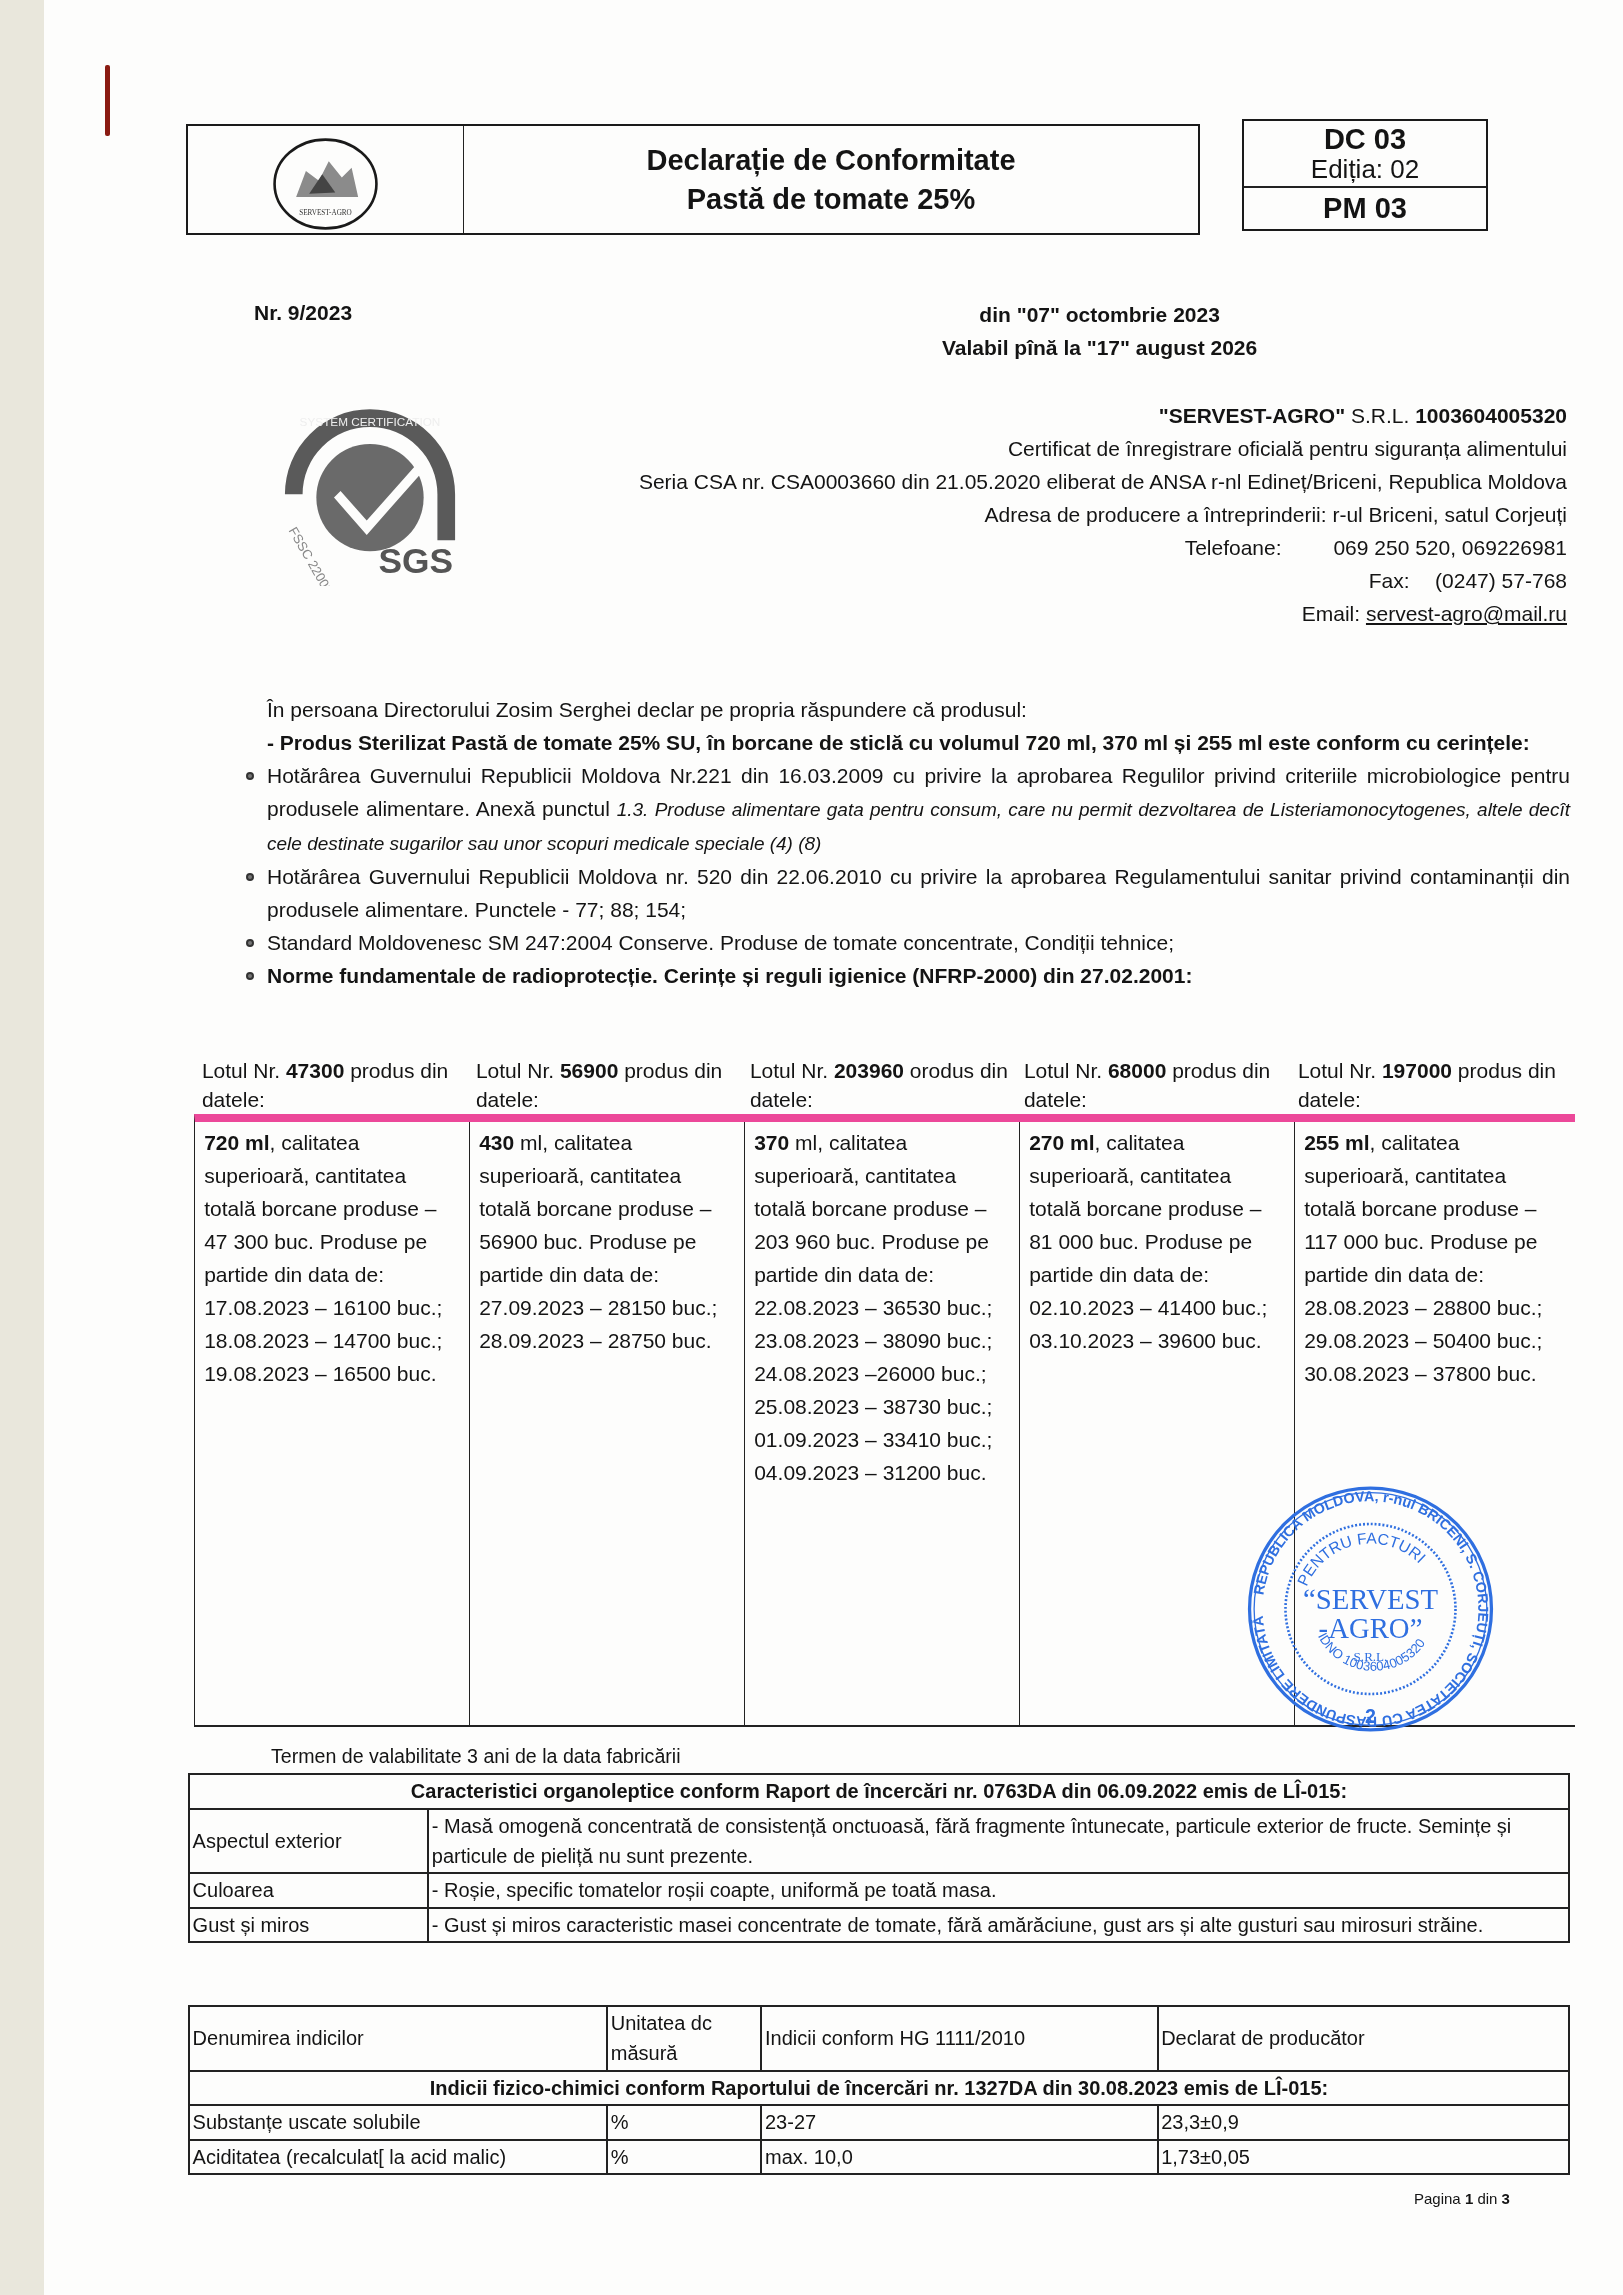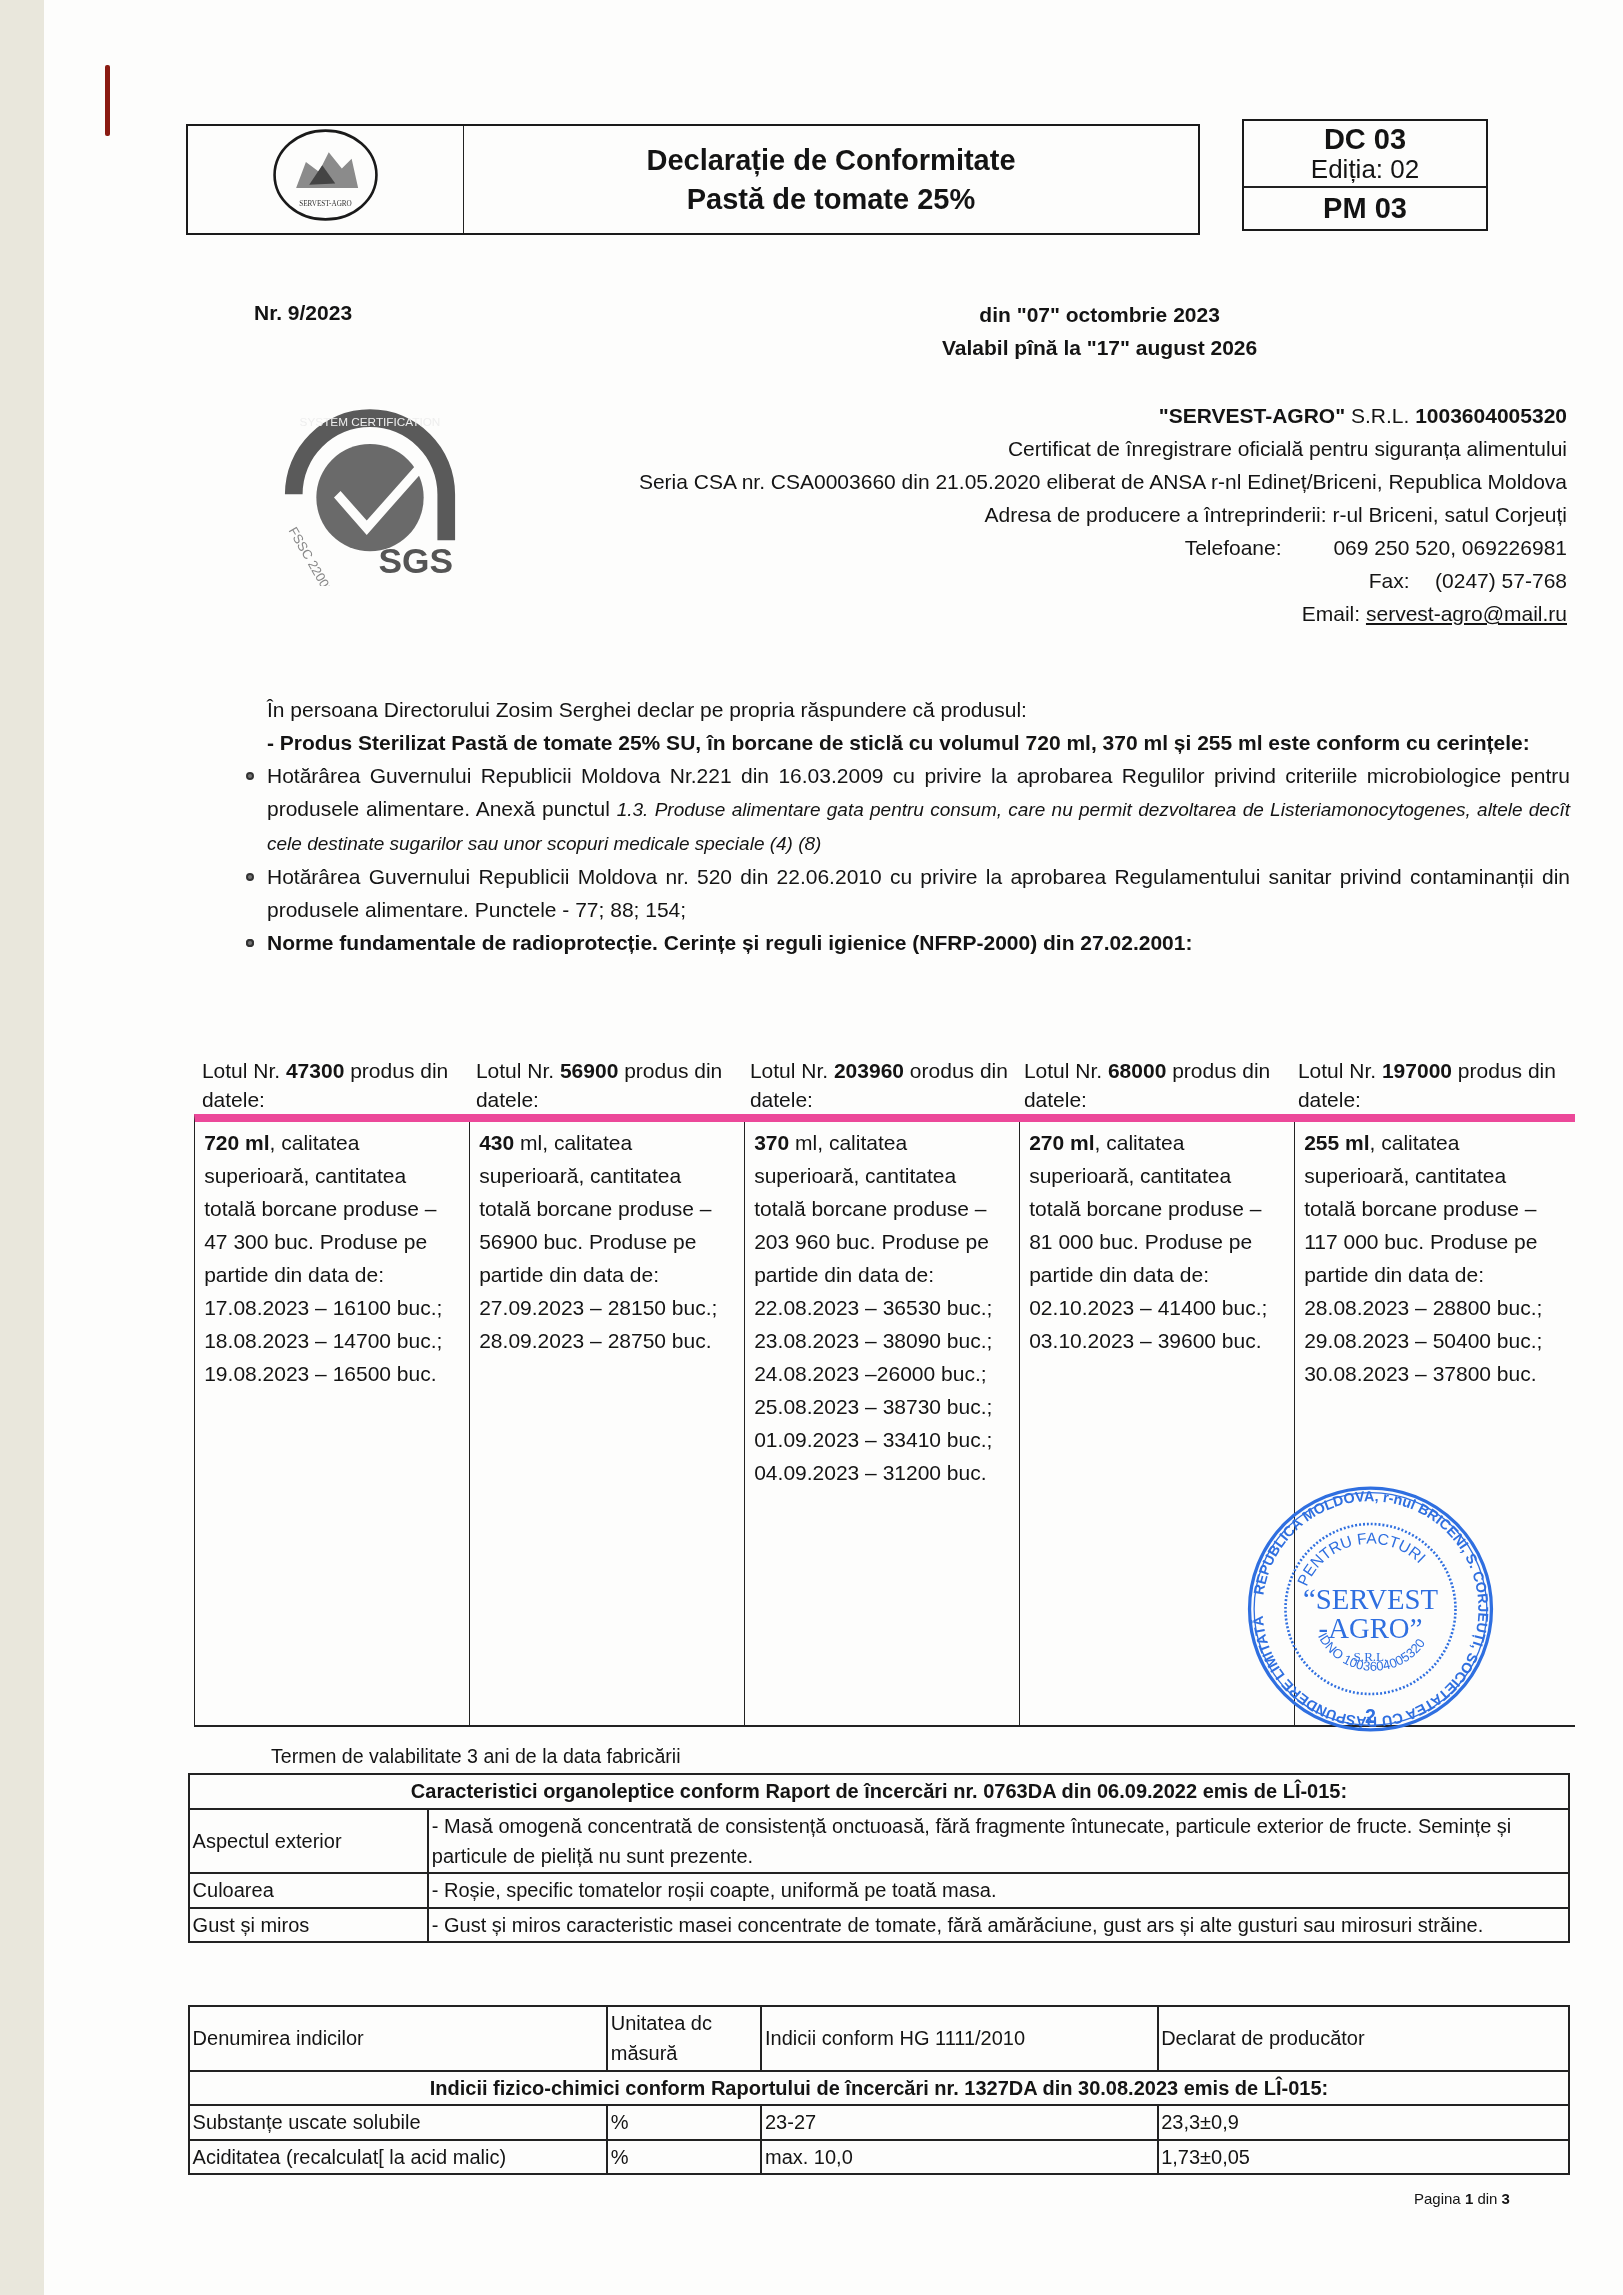--- a/index.html
+++ b/index.html
@@ -7,21 +7,21 @@
     width: 1623px; height: 2295px; position: relative; overflow: hidden;
     background: #fdfdfc;
     font-family: "Liberation Sans", sans-serif;
     color: #141414;
   }
   .edge-strip { position: absolute; left: 0; top: 0; width: 44px; height: 2295px; background: #e9e7dc; }
   .red-mark { position: absolute; left: 105px; top: 65px; width: 4.6px; height: 71px; background: #8a1b12; border-radius: 2px; }
 
   
   .hdr { position: absolute; left: 186px; top: 124px; width: 1010px; height: 107px; border: 2px solid #1a1a1a; display: flex; }
-  .hdr-logo { width: 275px; border-right: 1.3px solid #222; display: flex; align-items: flex-start; justify-content: center; }
+  .hdr-logo { width: 275px; border-right: 1.3px solid #222; display: flex; align-items: flex-end; justify-content: center; }
   .hdr-title { flex: 1; display: flex; flex-direction: column; align-items: center; justify-content: center; font-weight: bold; font-size: 29px; line-height: 39px; }
   .hdr-code { position: absolute; left: 1242px; top: 119px; width: 242px; height: 108px; border: 2px solid #1a1a1a; display: flex; flex-direction: column; }
   .code-top { height: 65px; border-bottom: 2px solid #222; display: flex; flex-direction: column; align-items: center; justify-content: center; }
   .code-top .dc { font-size: 29px; font-weight: bold; line-height: 31px; }
   .code-top .ed { font-size: 26px; line-height: 29px; }
   .code-bot { flex: 1; display: flex; align-items: center; justify-content: center; font-size: 29px; font-weight: bold; }
 
   .nr { position: absolute; left: 254px; top: 301px; font-size: 21px; font-weight: bold; }
   .date-block { position: absolute; left: 942px; top: 298px; font-size: 21px; font-weight: bold; text-align: center; line-height: 33px; }
 
@@ -138,20 +138,21 @@
     <li>
       <span class="dot"></span>
       <span>Hotărârea Guvernului Republicii Moldova Nr.221 din 16.03.2009 cu privire la aprobarea Regulilor privind criteriile microbiologice pentru produsele alimentare. Anexă punctul </span><span class="it">1.3. Produse alimentare gata pentru consum, care nu permit dezvoltarea de Listeriamonocytogenes, altele decît cele destinate sugarilor sau unor scopuri medicale speciale (4) (8)</span>
     </li>
     <li>
       <span class="dot"></span>
       <span>Hotărârea Guvernului Republicii Moldova nr. 520 din 22.06.2010 cu privire la aprobarea Regulamentului sanitar privind contaminanții din produsele alimentare. Punctele - 77; 88; 154;</span>
     </li>
     <li>
       <span class="dot"></span>
+      <span>Standard Moldovenesc SM 247:2004 Conserve. Produse de tomate concentrate, Condiții tehnice;</span>
     </li>
     <li style="font-weight:bold;">
       <span class="dot"></span>
       <span>Norme fundamentale de radioprotecție. Cerințe și reguli igienice (NFRP-2000) din 27.02.2001:</span>
     </li>
   </ul>
 </div>
 
 <div class="lot-heads">
   <div class="lot-head"><span>Lotul Nr. </span><b>47300</b><span> produs din datele:</span></div>

